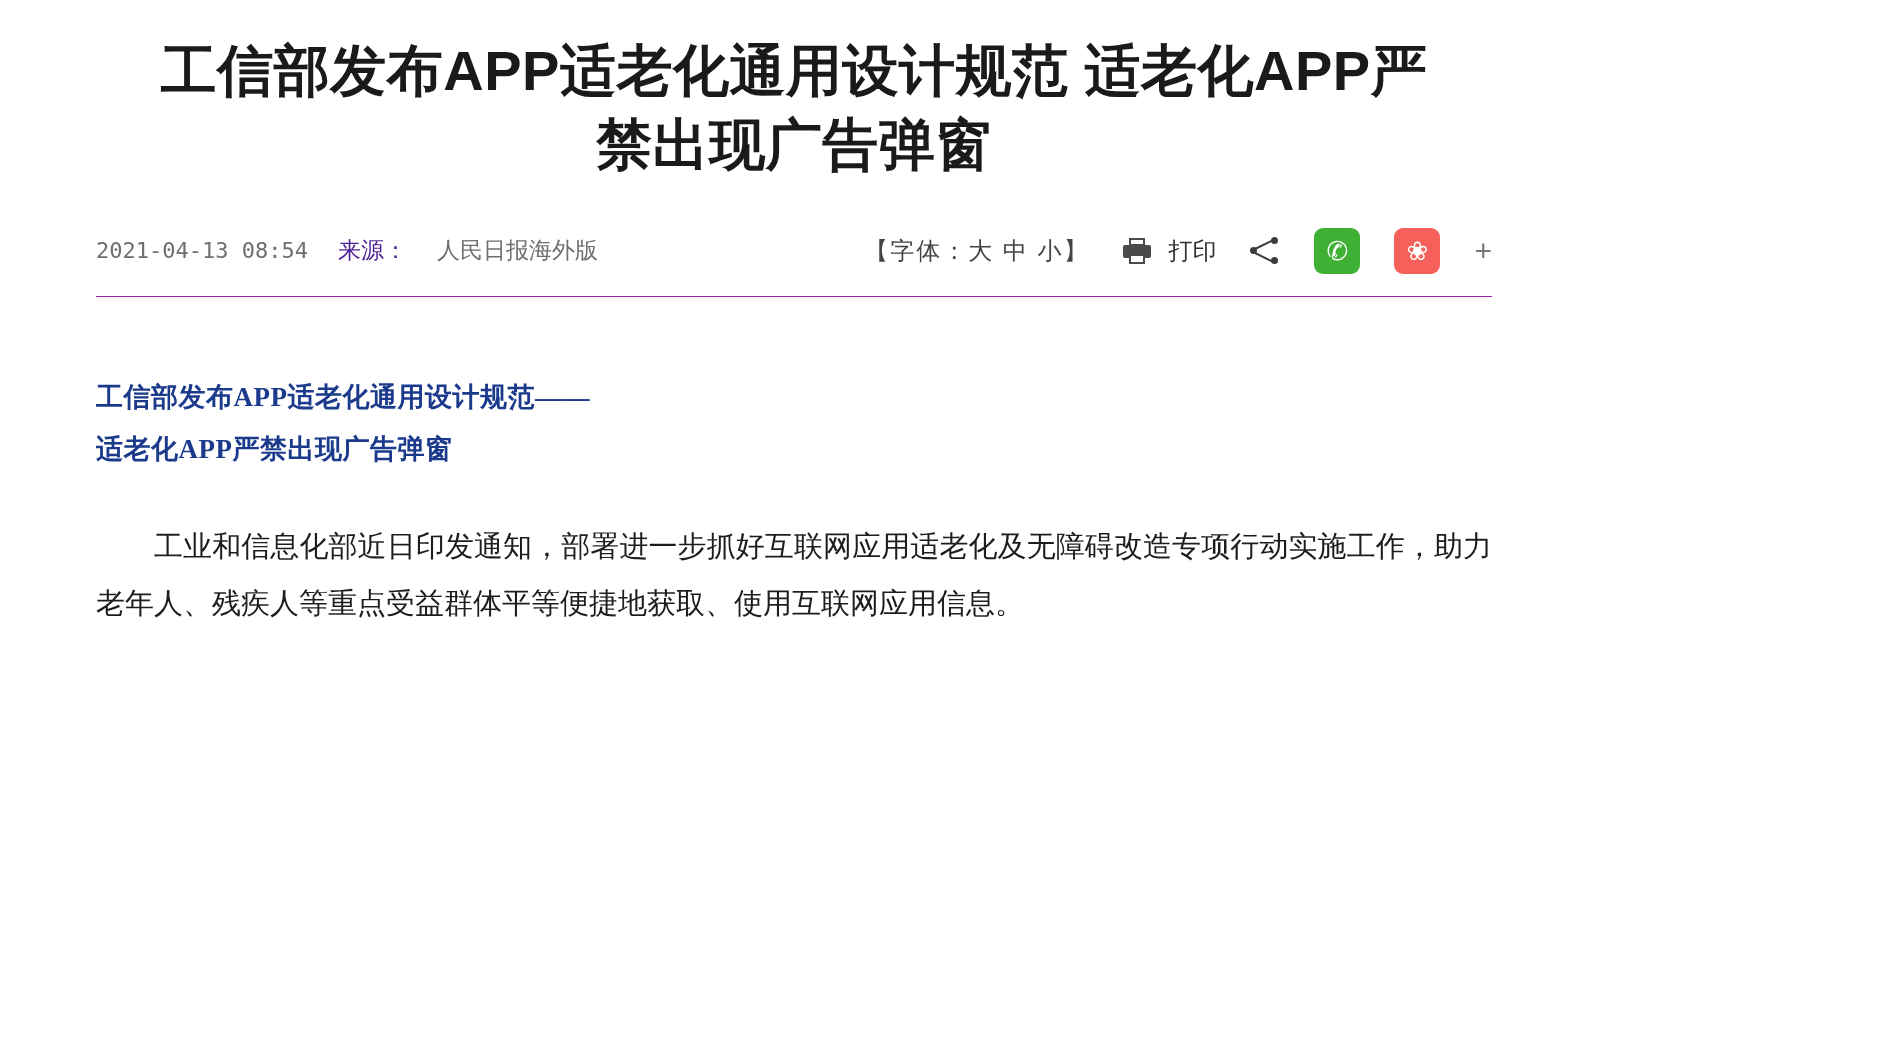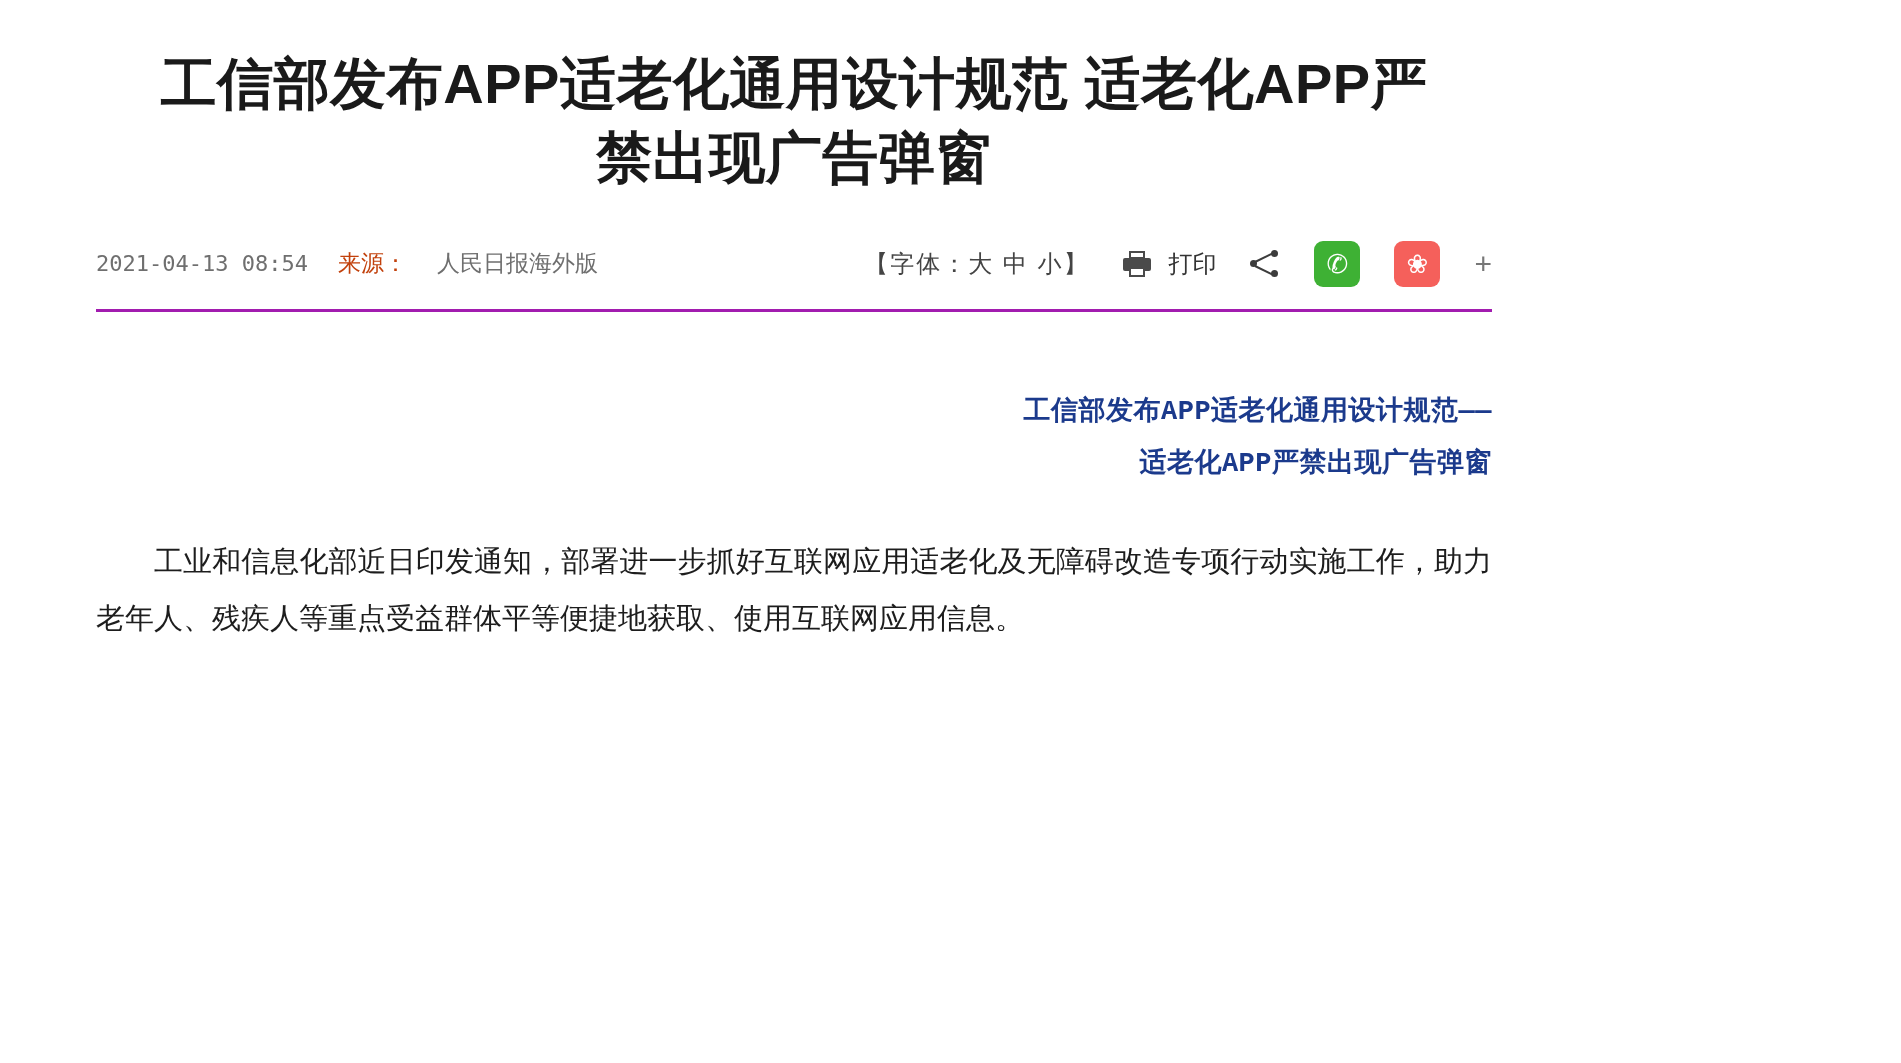--- a/index.html
+++ b/index.html
@@ -11,60 +11,60 @@
     width: 1901px;
     height: 1063px;
     font-family: "Liberation Sans", sans-serif;
     color: #222222;
     overflow: hidden;
   }
 
   .page {
     width: 1588px;
     box-sizing: border-box;
-    padding: 17px 48px;
+    padding: 4px 48px;
   }
 
   
   .article-title {
     margin: 0;
     padding: 30px 90px 0 90px;
     font-size: 56px;
     line-height: 1.32;
     font-weight: 700;
     text-align: center;
     color: #1a1a1a;
     letter-spacing: 0.5px;
     font-family: "Liberation Sans", sans-serif;
   }
 
   
   .meta-bar {
     margin: 46px 48px 0 48px;
     padding-bottom: 22px;
-    border-bottom: 3px solid #a21caf;
+    border-bottom: 1px solid #a21caf;
     display: flex;
     align-items: center;
     justify-content: space-between;
     font-size: 23px;
     color: #6b6b6b;
   }
   .meta-left {
     display: flex;
     align-items: center;
     gap: 30px;
     white-space: nowrap;
   }
   .meta-date {
     font-family: "DejaVu Sans Mono", monospace;
     font-size: 22px;
     color: #6f6f6f;
     letter-spacing: 0px;
   }
-  .meta-source-label { color: #c2410c; }
+  .meta-source-label { color: #4c1d95; }
   .meta-source-name { color: #6f6f6f; }
 
   .meta-right {
     display: flex;
     align-items: center;
     gap: 34px;
     white-space: nowrap;
   }
   .font-size-box {
     color: #444444;
@@ -151,26 +151,26 @@
     font-size: 30px;
     line-height: 1;
   }
 
   
   .content {
     margin: 0 48px;
     padding-top: 74px;
   }
   .sub-title {
-    text-align: right;
+    text-align: left;
     color: #1b3a8c;
     font-weight: 700;
     font-size: 27px;
     line-height: 1.95;
-    font-family: Liberation Mono, monospace;
+    font-family: Liberation Serif, serif;
     letter-spacing: 0.5px;
   }
   .body-para {
     font-size: 29px;
     line-height: 1.95;
     color: #1d1d1d;
     text-indent: 2em;
     margin: 38px 0 0 0;
     text-align: justify;
     font-family: "DejaVu Serif", "Liberation Serif", serif;

